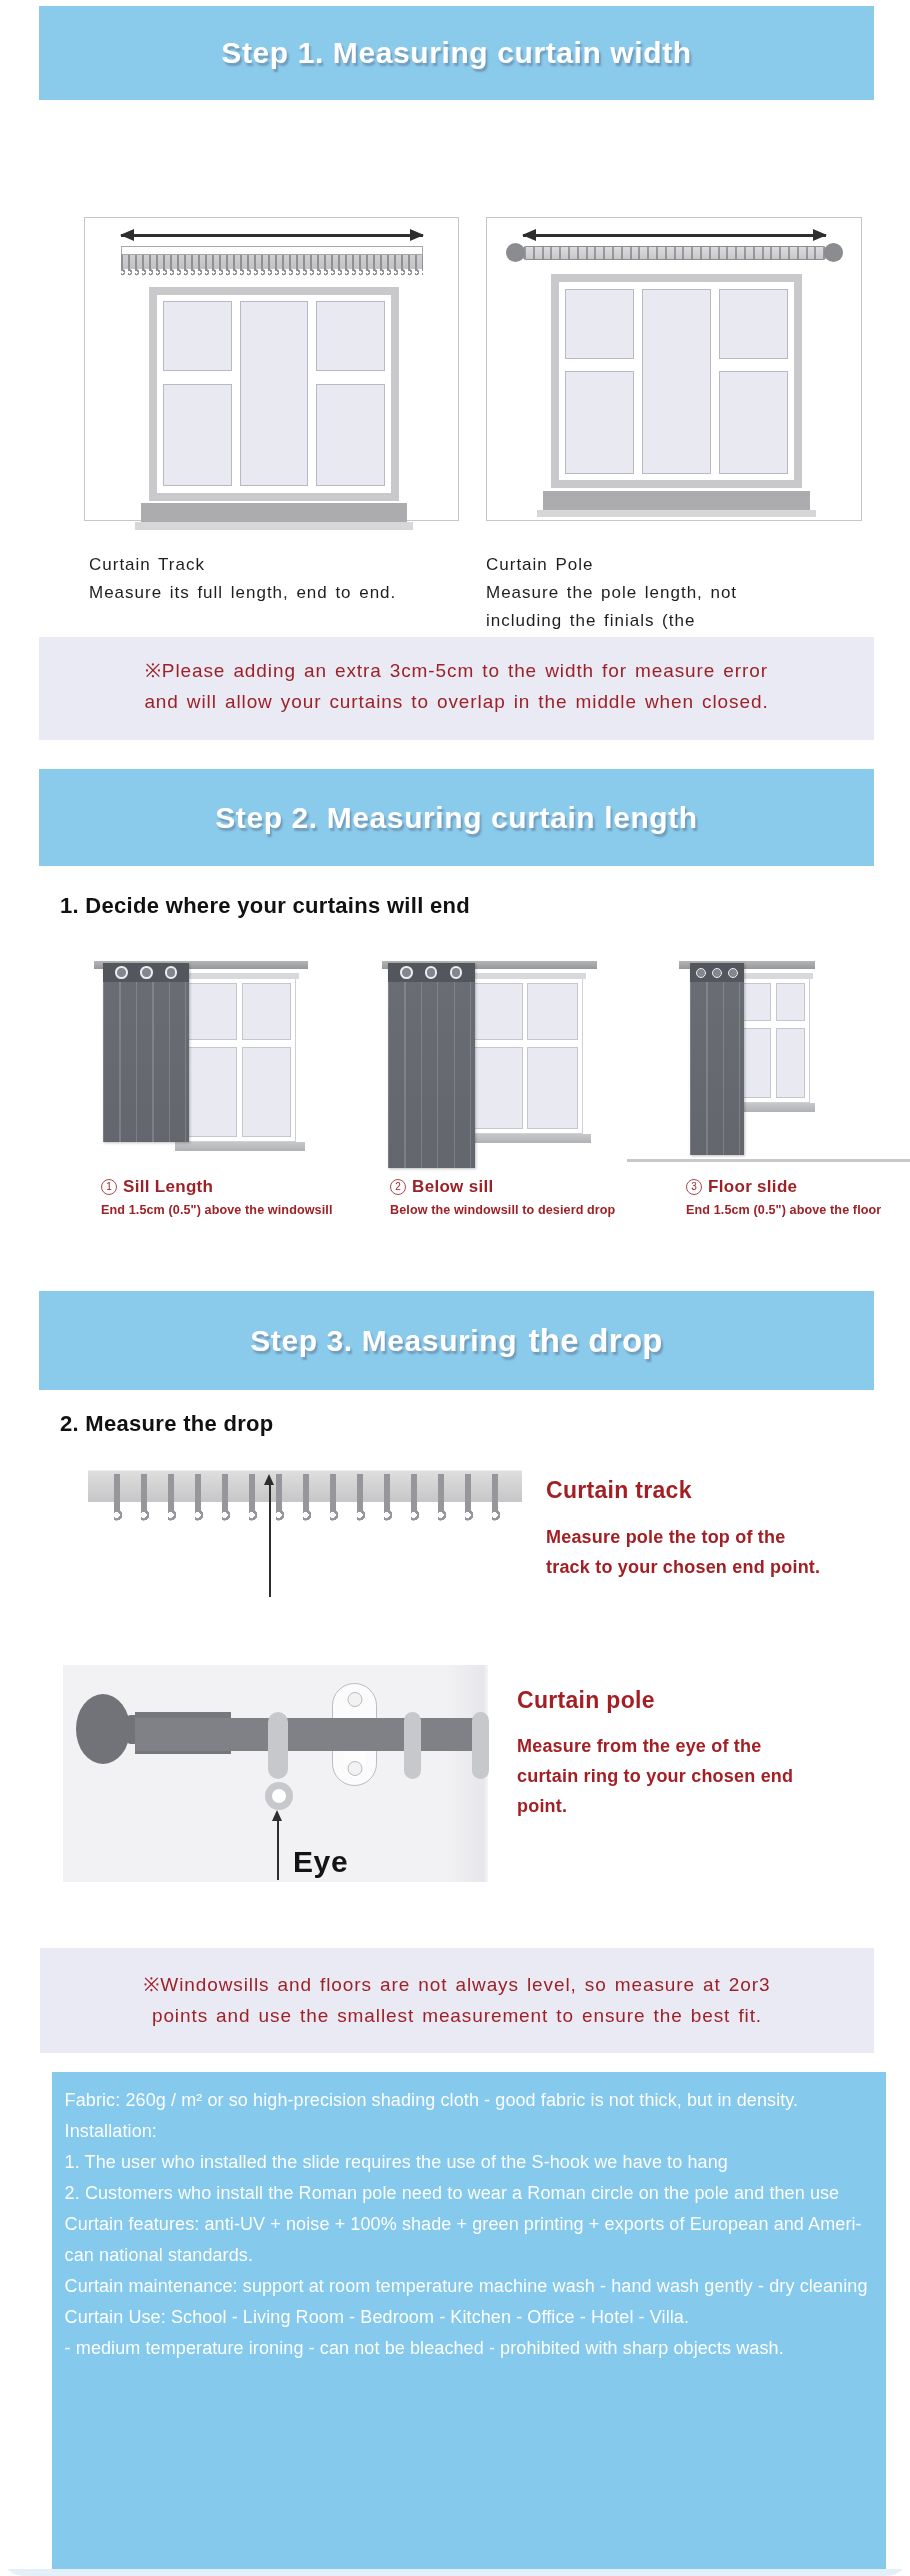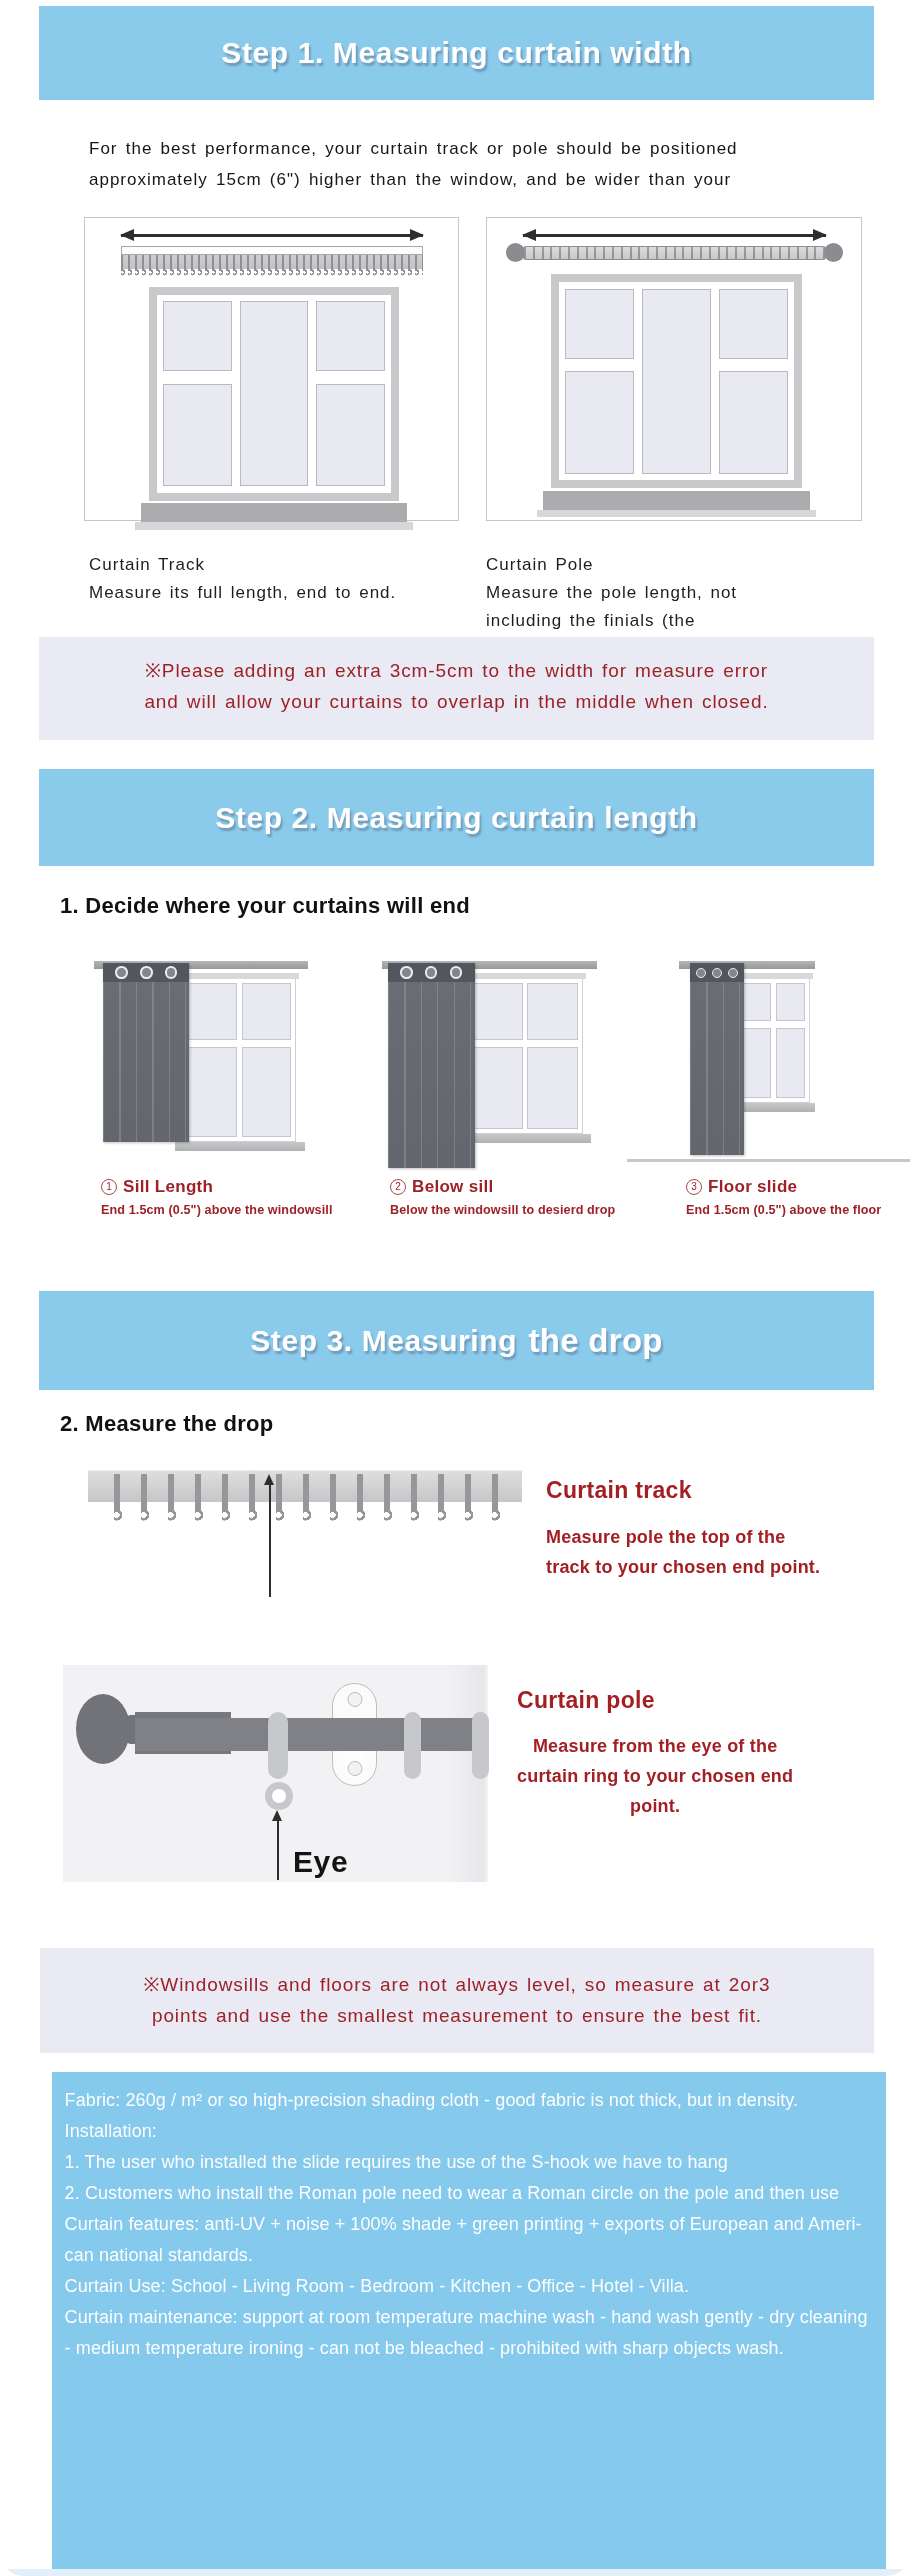--- a/index.html
+++ b/index.html
@@ -126,21 +126,21 @@
   .varrow::before{content:"";position:absolute;top:-10px;left:-5px;
       border-left:5.7px solid transparent;border-right:5.7px solid transparent;border-bottom:11.3px solid #2E2E2E;}
   #arrow1{left:181px;top:14px;height:113px;}
 
   
   .rtitle{position:absolute;font-size:23px;font-weight:bold;color:#A31F24;letter-spacing:0.3px;}
   #tt1{left:546px;top:1477px;}
   #tt2{left:517px;top:1687px;}
   .rpara{position:absolute;font-size:18px;font-weight:bold;color:#A31F24;line-height:30px;letter-spacing:0.2px;}
   #tp1{left:546px;top:1522px;}
-  #tp2{left:517px;top:1731px;text-align:center;}
+  #tp2{left:517px;top:1731px;}
 
   
   .bpole{position:absolute;left:63px;top:1665px;width:425px;height:217px;
       background:linear-gradient(90deg,#F2F2F4 0 90%,#E7E7EB 99%,#F5F5F7 100%);}
   .finial{position:absolute;left:13.2px;top:29px;width:54px;height:70px;border-radius:50%;background:#717379;z-index:2;}
   .collar{position:absolute;left:64px;top:50px;width:11.3px;height:29px;border-radius:3.8px;background:#717379;z-index:2;}
   .pthick{position:absolute;left:72px;top:47px;width:96px;height:42px;background:#76787D;z-index:2;}
   .pmain{position:absolute;left:72px;top:53px;right:0;height:33px;background:#7F8186;z-index:2;}
   .ering{position:absolute;left:205px;top:47px;width:20px;height:67px;border-radius:10px;background:#C6C8CB;z-index:3;}
   .eyec{position:absolute;left:202px;top:117px;width:28px;height:28px;border-radius:50%;
@@ -169,24 +169,20 @@
 </style>
 </head>
 <body>
 
 <div class="canvas">
 
   <div class="banner" id="b1">
     <span>Step 1. Measuring curtain width</span>
   </div>
 
-  <div class="intro">
-    <div>For the best performance, your curtain track or pole should be positioned</div>
-    <div>approximately 15cm (6") higher than the window, and be wider than your</div>
-  </div>
 
   <div class="winbox" id="wb1">
     <div class="illus">
       <div class="harrow"></div>
       <div class="trackbar"></div>
       <div class="glide-sm"></div>
       <div class="eyes-sm"></div>
       <div class="window1">
         <div class="wcol">
           <div class="pane sm"></div>
@@ -387,21 +383,21 @@
     <div>points and use the smallest measurement to ensure the best fit.</div>
   </div>
 
   <div class="infobox">
     <div class="ln">Fabric: 260g / m² or so high-precision shading cloth - good fabric is not thick, but in density.</div>
     <div class="ln">Installation:</div>
     <div class="ln">1. The user who installed the slide requires the use of the S-hook we have to hang</div>
     <div class="ln">2. Customers who install the Roman pole need to wear a Roman circle on the pole and then use</div>
     <div class="ln">Curtain features: anti-UV + noise + 100% shade + green printing + exports of European and Ameri-</div>
     <div class="ln">can national standards.</div>
+    <div class="ln">Curtain maintenance: support at room temperature machine wash - hand wash gently - dry cleaning</div>
     <div class="ln">Curtain Use: School - Living Room - Bedroom - Kitchen - Office - Hotel - Villa.</div>
-    <div class="ln">Curtain maintenance: support at room temperature machine wash - hand wash gently - dry cleaning</div>
     <div class="ln">- medium temperature ironing - can not be bleached - prohibited with sharp objects wash.</div>
   </div>
 
   <div class="bstrip"></div>
 
 </div>
 
 
 </body></html>

